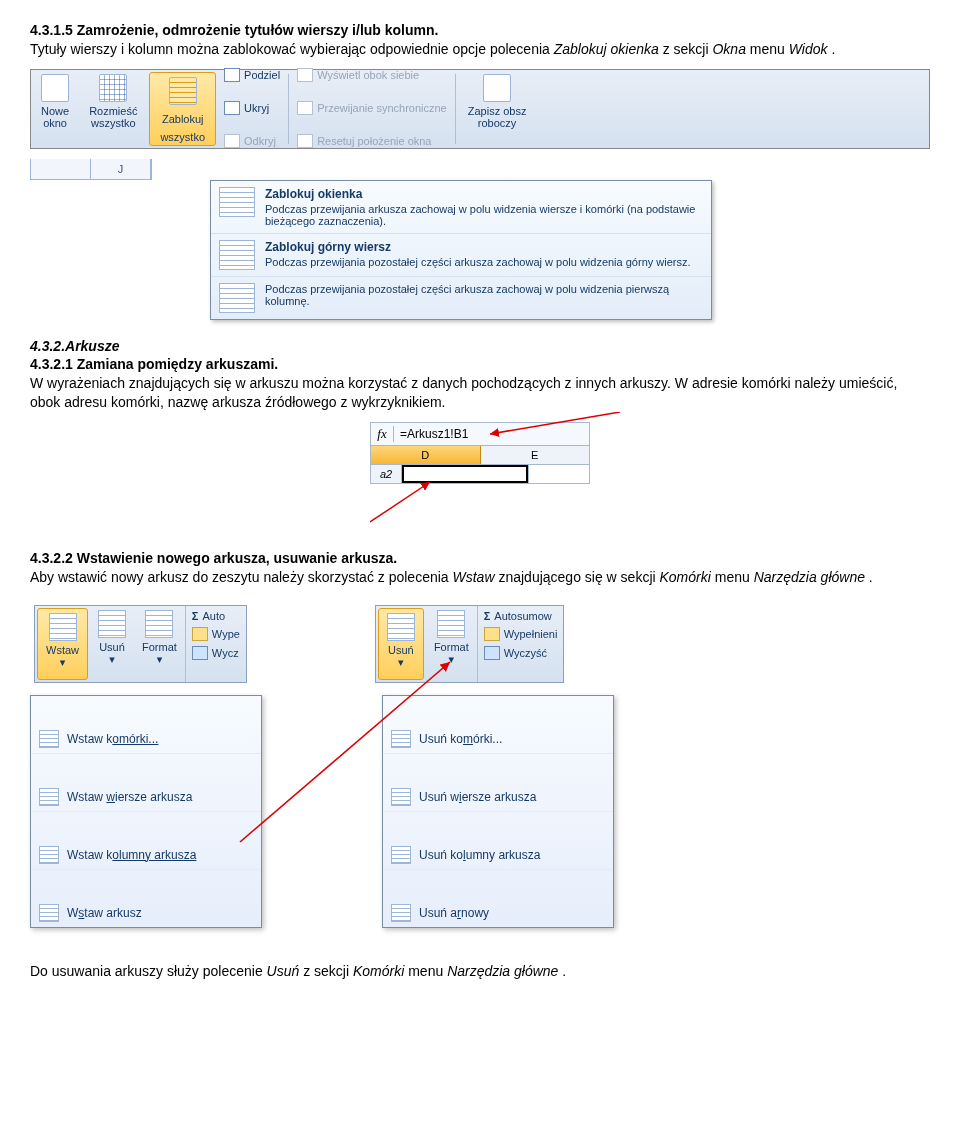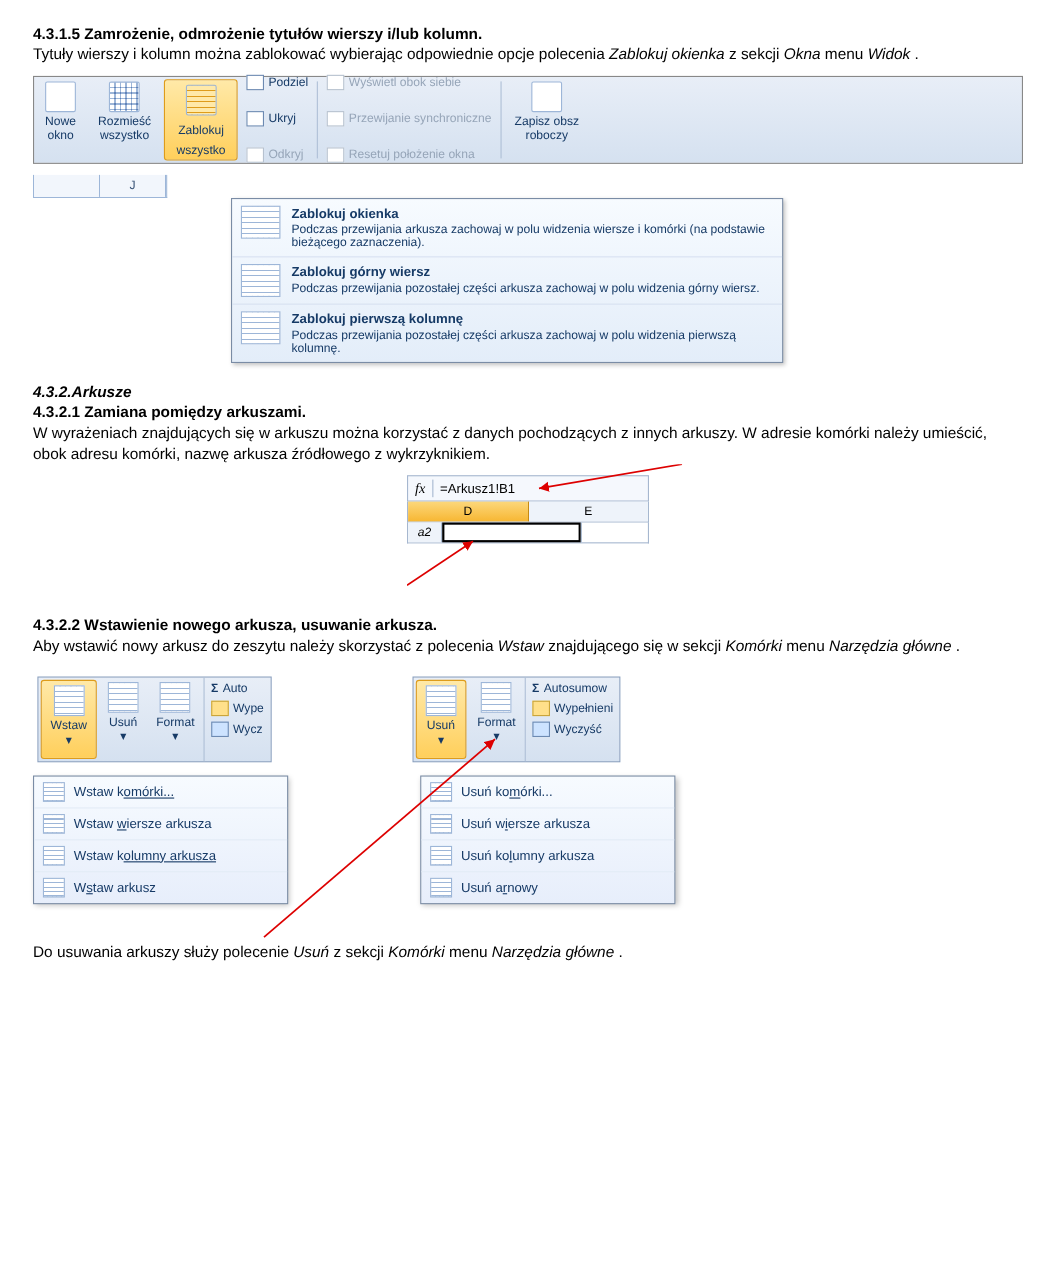--- a/index.html
+++ b/index.html
@@ -153,21 +153,21 @@
   .side .mi { width:14px; height:12px; background:#ffe08a; border:1px solid #caa53b;}
 
   
   .menus { display:flex; gap:120px; margin-top:4px; position:relative;}
   .ctx {
     border:1px solid #7a8ca5;
     background:linear-gradient(#f7fbff,#e7eefb);
     width:230px;
     box-shadow:2px 2px 5px rgba(0,0,0,.25);
   }
-  .ctx .row { display:flex; align-items:center; gap:8px; padding:5px 8px; font-size:12px; color:#163a66; border-bottom:1px solid #e3ebf6;}
+  .ctx .row { display:flex; align-items:center; gap:8px; padding:5px 8px; font-size:12px; color:#163a66; border-bottom:1px solid #e3ebf6;margin-top:29px;}
   .ctx .row:last-child{border-bottom:none;}
   .ctx .ic { width:18px; height:16px; background:#fff; border:1px solid #9db6d8;
     background-image: repeating-linear-gradient(#fff, #fff 3px, #9db6d8 3px, #9db6d8 4px),
        repeating-linear-gradient(90deg, #fff, #fff 3px, #9db6d8 3px, #9db6d8 4px);
     flex:none;
   }
   .ctx .row u { text-decoration: underline; }
 
   .arrow-svg { position:absolute; pointer-events:none; }
 
@@ -258,21 +258,20 @@
   <div class="dd-item">
     <div class="dd-ic"></div>
     <div class="dd-txt">
       <b>Zablokuj górny wiersz</b>
       <span>Podczas przewijania pozostałej części arkusza zachowaj w polu widzenia górny wiersz.</span>
     </div>
   </div>
   <div class="dd-item">
     <div class="dd-ic"></div>
     <div class="dd-txt">
-      <b>Zablokuj pierwszą kolumnę</b>
       <span>Podczas przewijania pozostałej części arkusza zachowaj w polu widzenia pierwszą kolumnę.</span>
     </div>
   </div>
 </div>
 
 <br>
 
 <div class="heading italic">4.3.2.Arkusze</div>
 <div class="heading">4.3.2.1 Zamiana pomiędzy arkuszami.</div>
 <p>W wyrażeniach znajdujących się w arkuszu można korzystać z danych pochodzących z innych arkuszy. W adresie komórki należy umieścić, obok adresu komórki, nazwę arkusza źródłowego z wykrzyknikiem.</p>

